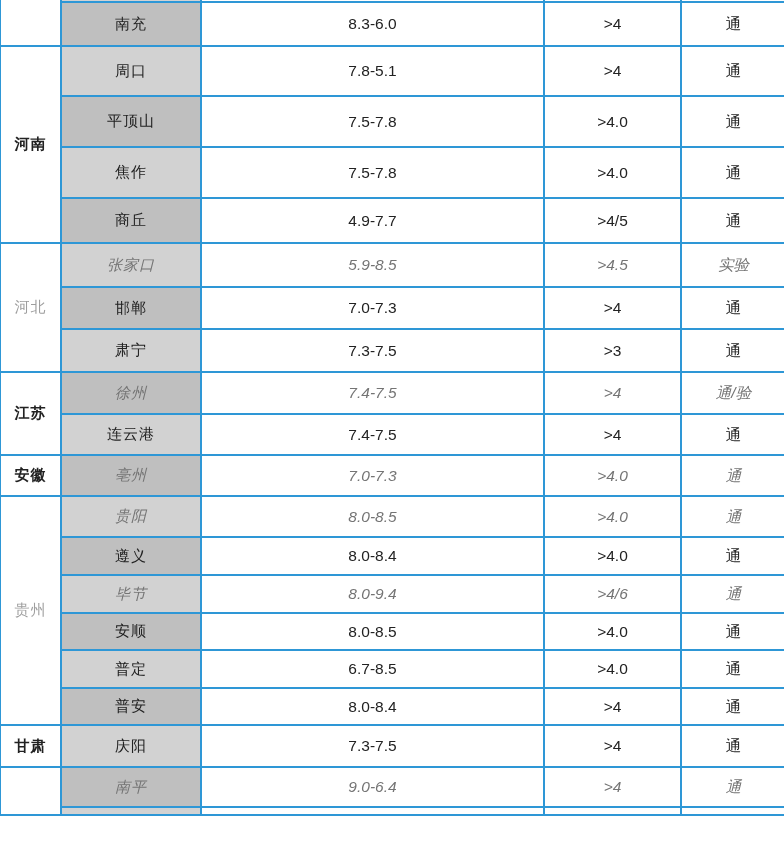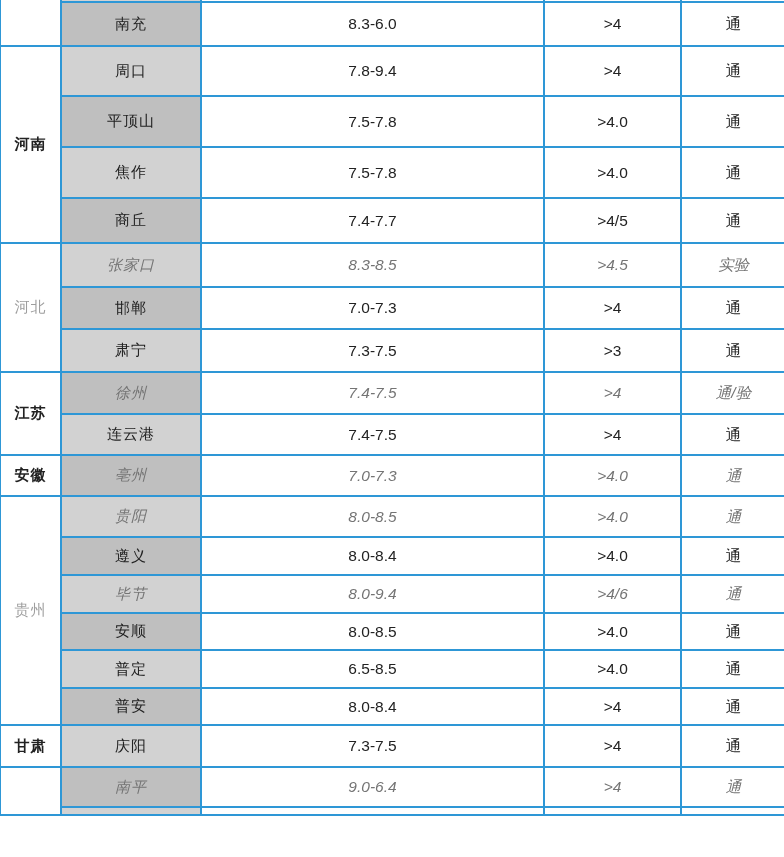--- a/index.html
+++ b/index.html
@@ -78,46 +78,46 @@
         </tr>
         <tr style="height: 44px;">
           <td class="city dark">南充</td>
           <td class="val">8.3-6.0</td>
           <td class="val">&gt;4</td>
           <td class="val">通</td>
         </tr>
         <tr style="height: 50px;">
           <td rowspan="4" class="province">河南</td>
           <td class="city light">周口</td>
-          <td class="val">7.8-9.4</td>
+          <td class="val">7.8-5.1</td>
           <td class="val">&gt;4</td>
           <td class="val">通</td>
         </tr>
         <tr style="height: 51px;">
           <td class="city dark">平顶山</td>
           <td class="val">7.5-7.8</td>
           <td class="val">&gt;4.0</td>
           <td class="val">通</td>
         </tr>
         <tr style="height: 51px;">
           <td class="city light">焦作</td>
           <td class="val">7.5-7.8</td>
           <td class="val">&gt;4.0</td>
           <td class="val">通</td>
         </tr>
         <tr style="height: 45px;">
           <td class="city dark">商丘</td>
-          <td class="val">7.4-7.7</td>
+          <td class="val">4.9-7.7</td>
           <td class="val">&gt;4/5</td>
           <td class="val">通</td>
         </tr>
         <tr style="height: 44px;">
           <td rowspan="3" class="province prov-muted">河北</td>
           <td class="city light muted">张家口</td>
-          <td class="val muted">8.3-8.5</td>
+          <td class="val muted">5.9-8.5</td>
           <td class="val muted">&gt;4.5</td>
           <td class="val muted">实验</td>
         </tr>
         <tr style="height: 42px;">
           <td class="city dark">邯郸</td>
           <td class="val">7.0-7.3</td>
           <td class="val">&gt;4</td>
           <td class="val">通</td>
         </tr>
         <tr style="height: 43px;">
@@ -166,21 +166,21 @@
           <td class="val muted">通</td>
         </tr>
         <tr style="height: 37px;">
           <td class="city dark">安顺</td>
           <td class="val">8.0-8.5</td>
           <td class="val">&gt;4.0</td>
           <td class="val">通</td>
         </tr>
         <tr style="height: 38px;">
           <td class="city light">普定</td>
-          <td class="val">6.5-8.5</td>
+          <td class="val">6.7-8.5</td>
           <td class="val">&gt;4.0</td>
           <td class="val">通</td>
         </tr>
         <tr style="height: 37px;">
           <td class="city dark">普安</td>
           <td class="val">8.0-8.4</td>
           <td class="val">&gt;4</td>
           <td class="val">通</td>
         </tr>
         <tr style="height: 42px;">

